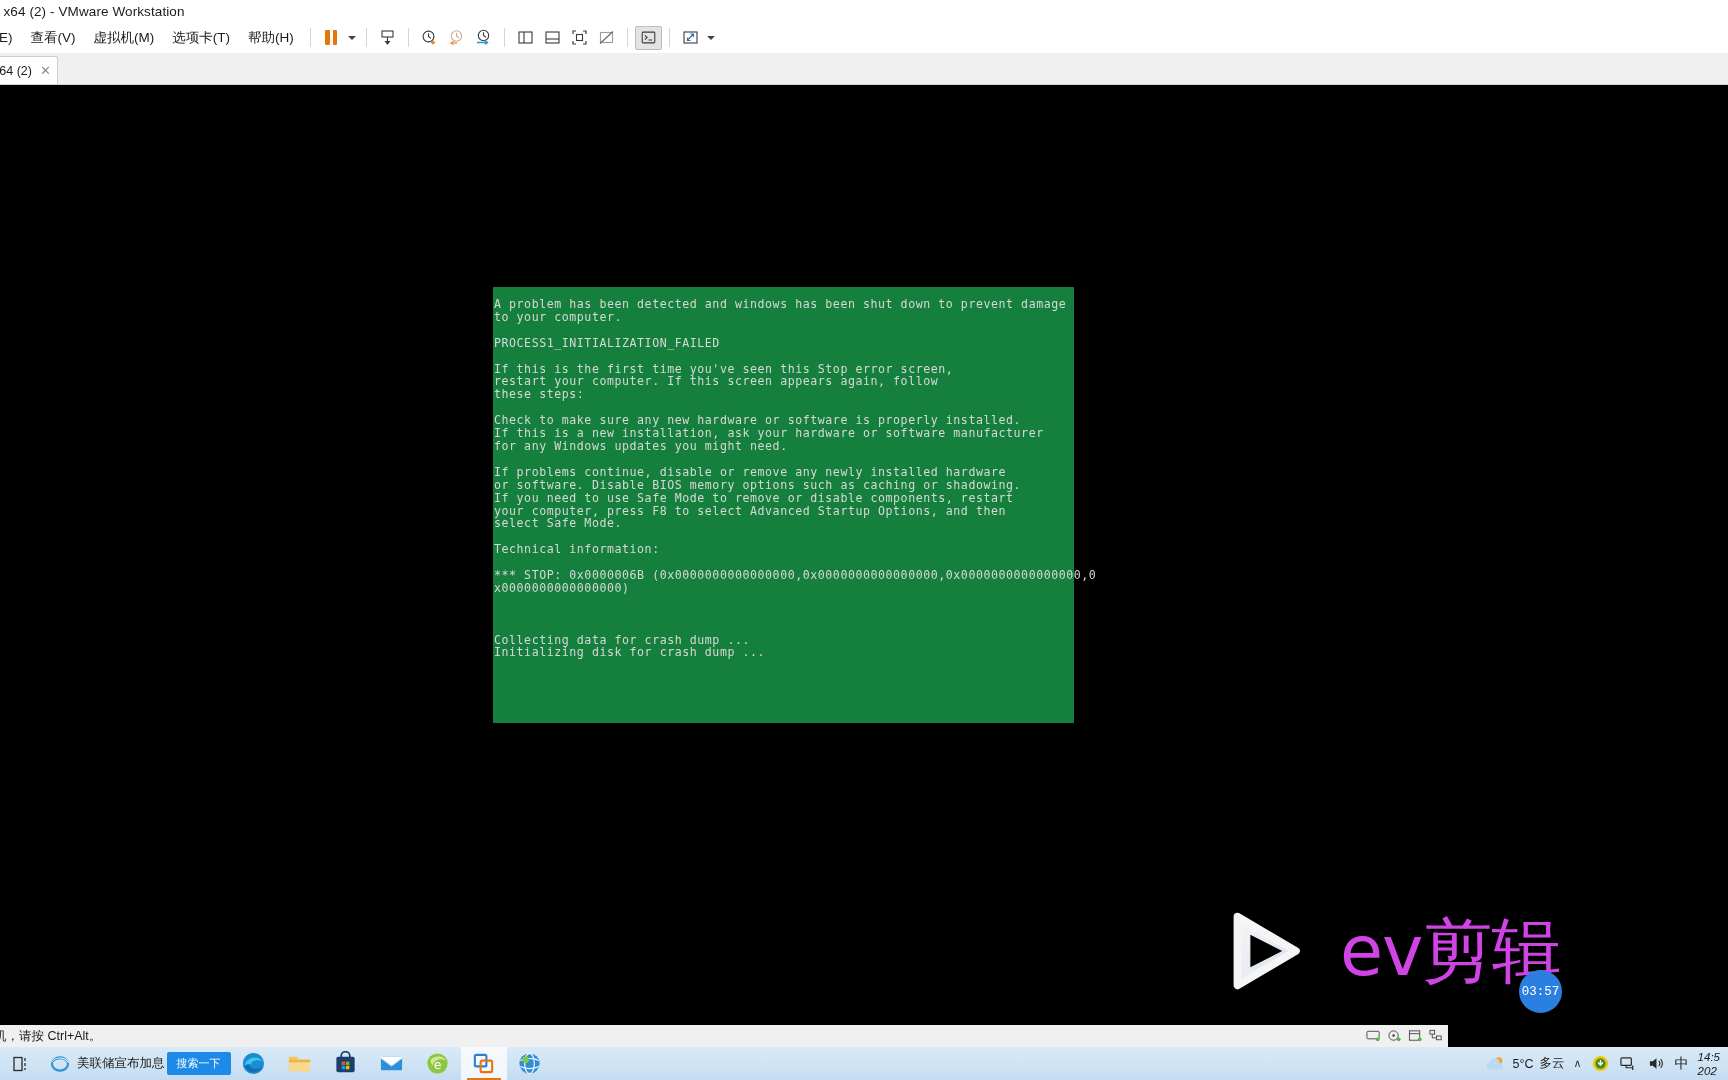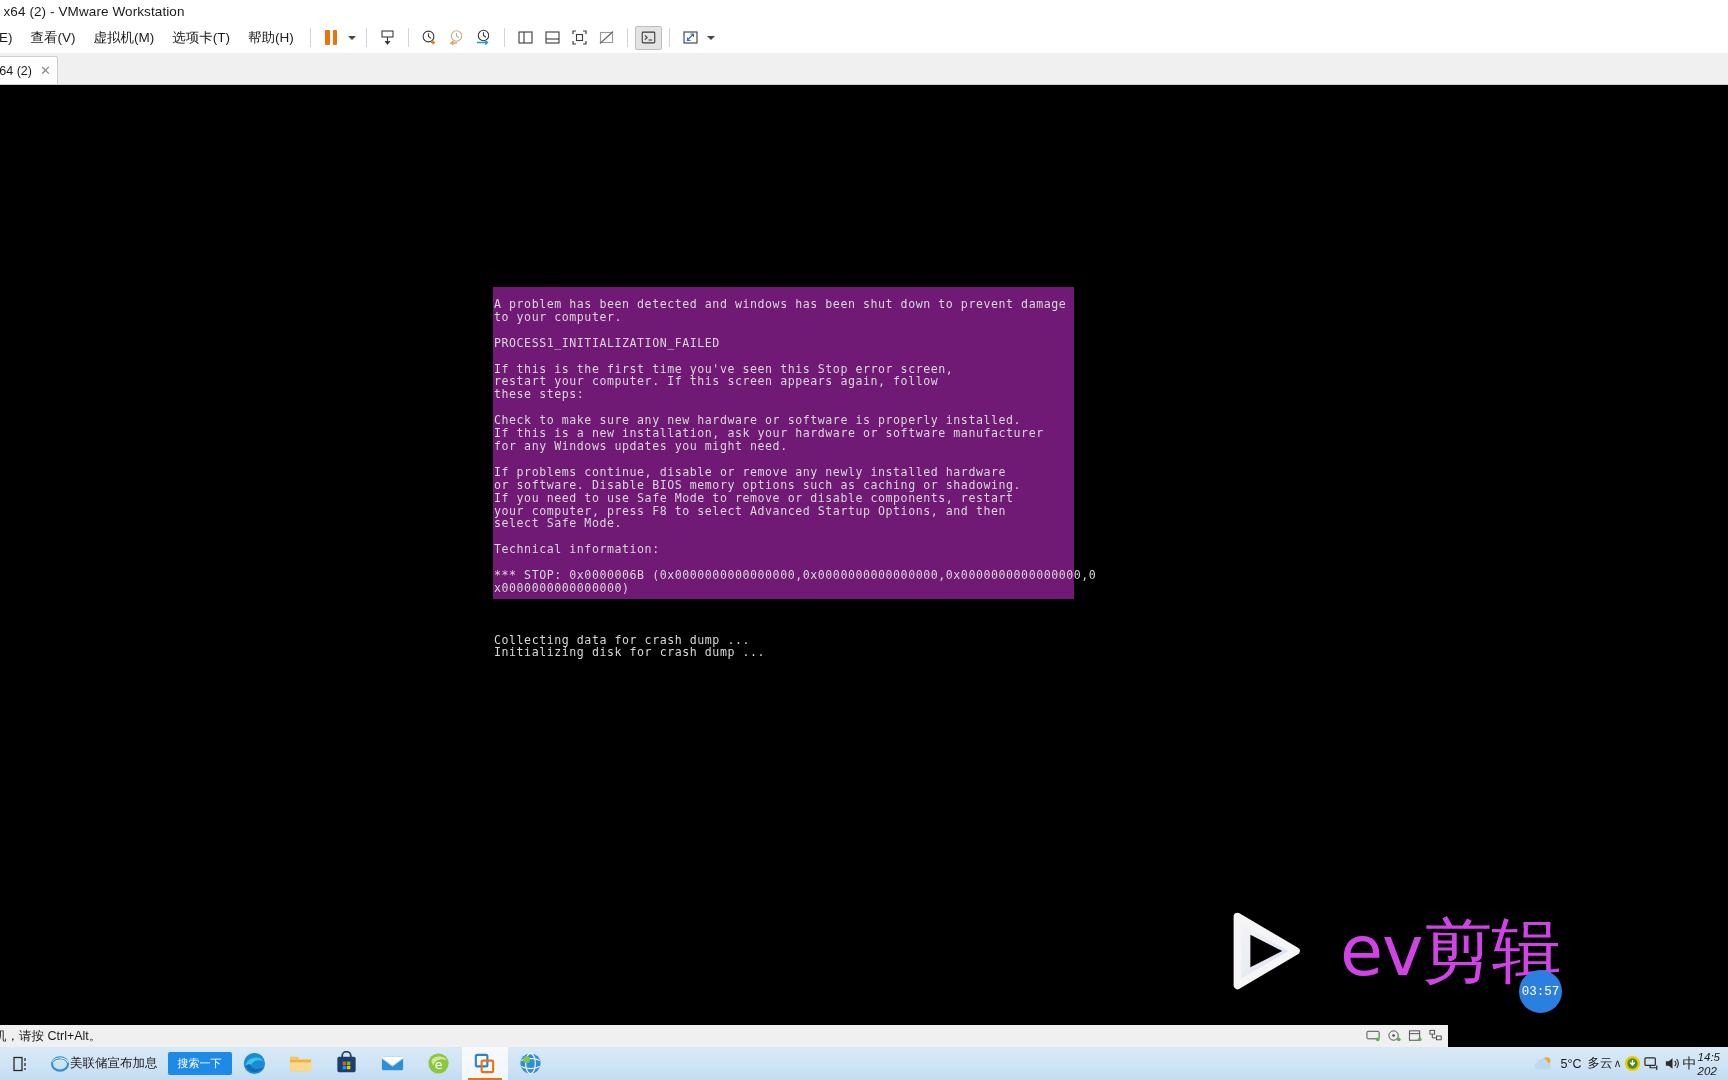--- a/index.html
+++ b/index.html
@@ -70,22 +70,22 @@
 
   
   .viewport {
     position: absolute; left: 0; top: 85px; width: 1728px; height: 940px;
     background: #000000; overflow: hidden;
   }
 
   
   .bsod {
     position: absolute; left: 493px; top: 202px;
-    width: 581px; height: 312px;
-    background: #701a75;
+    width: 581px; height: 436px;
+    background: #15803d;
     overflow: visible;
   }
   .bsod-text {
     position: absolute; left: 1px; top: 11px; width: 700px;
     font-family: "DejaVu Sans Mono", "Liberation Mono", monospace;
     font-size: 11.6px; line-height: 12.9px;
     color: #d7d7d7; white-space: pre;
     letter-spacing: .55px;
   }
 
@@ -125,39 +125,39 @@
   .taskbar {
     position: absolute; left: 0; top: 1047px; width: 1728px; height: 33px;
     background: linear-gradient(180deg,#d9eaf7 0%,#cfe3f4 55%,#c3dcf1 100%);
     display: flex; align-items: center;
   }
   .tb-start {
     width: 44px; height: 33px; display: flex; align-items: center; justify-content: center;
     cursor: default;
   }
   .news-widget {
-    display: flex; align-items: center; padding: 0 10px 0 6px;
+    display: flex; align-items: center; gap: 7px; padding: 0 2px 0 6px;
     height: 20px; cursor: default;
   }
   .news-label { font-size: 12.5px; color: #1b1b1b; white-space: nowrap; }
   .search-pill {
     background: #1e8ae8; color: #fff; font-size: 11px;
     padding: 4px 10px; border-radius: 2px; cursor: default; white-space: nowrap;
   }
   .tb-app {
     width: 46px; height: 33px; display: flex; align-items: center; justify-content: center;
     cursor: default; position: relative;
   }
   .tb-app.running { background: rgba(255,255,255,.75); }
   .tb-app.running::after {
     content: ""; position: absolute; bottom: 0; left: 6px; right: 6px;
     height: 2px; background: #e8740c;
   }
   .tray {
-    margin-left: auto; display: flex; align-items: center; gap: 1px; padding-right: 8px;
+    margin-left: auto; display: flex; align-items: center; gap: 9px; padding-right: 8px;
   }
   .tray-weather { display: flex; align-items: center; gap: 6px; cursor: default; }
   .tray-temp { font-size: 12.5px; color: #1b1b1b; white-space: nowrap; }
   .tray-ime { font-size: 14px; color: #1b1b1b; cursor: default; }
   .tray-clock {
     font-size: 11.5px; color: #1b1b1b; line-height: 14px; text-align: left;
     cursor: default; white-space: nowrap; font-style: italic;
   }
   .tray-chev { font-size: 11px; color: #333; cursor: default; }
 </style>

